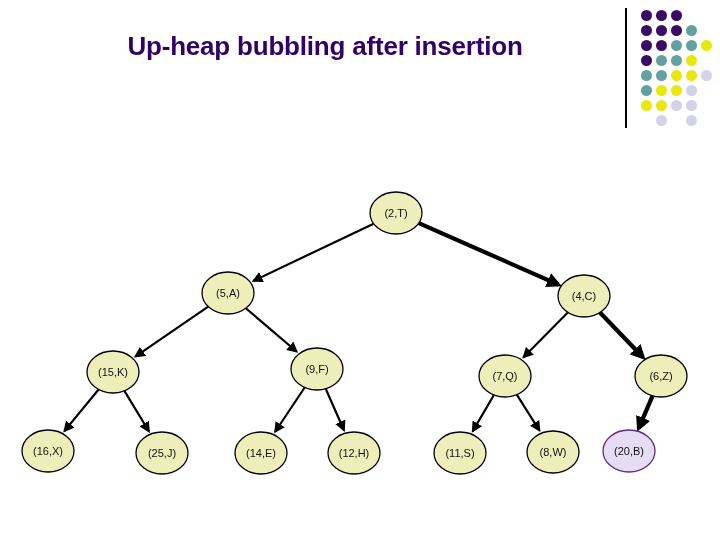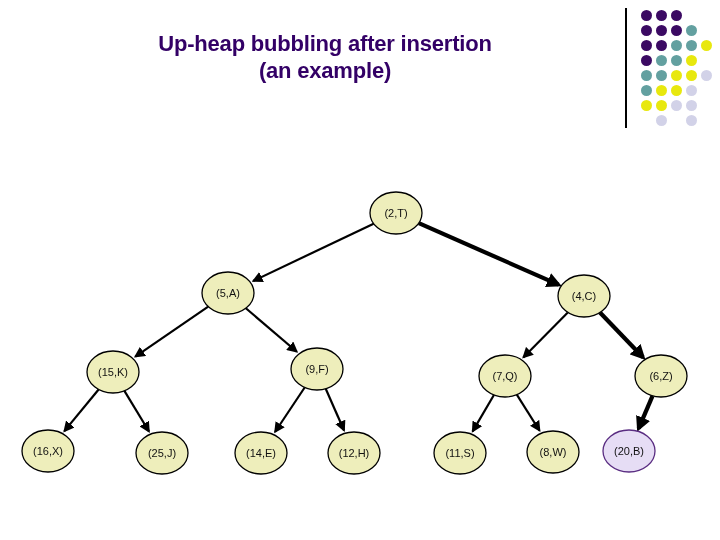--- a/index.html
+++ b/index.html
@@ -22,21 +22,21 @@
     background: #ffffff;
   }
   
   #title-block {
     position: absolute;
     left: 40px;
     top: 30px;
     width: 570px;
     text-align: center;
     color: #330066;
-    font-size: 22px;
+    font-size: 26px;
     font-weight: bold;
     line-height: 1.24;
     letter-spacing: -0.2px;
   }
   #title-block .tline { display: block; white-space: nowrap; }
 
   
   #deco {
     position: absolute;
     left: 621px;
@@ -72,21 +72,20 @@
     fill: #111111;
   }
 </style>
 </head>
 <body>
 
 <div id="slide">
 
   <div id="title-block">
     <span class="tline">Up-heap bubbling after insertion</span>
-    <span class="tline">(an example)</span>
   </div>
 
   <div id="deco">
     <div class="rule"></div>
   <div class="dot" style="left: 20px; top: 6px; background: rgb(59, 10, 99);"></div>
       <div class="dot" style="left: 35px; top: 6px; background: rgb(59, 10, 99);"></div>
       <div class="dot" style="left: 50px; top: 6px; background: rgb(59, 10, 99);"></div>
       <div class="dot" style="left: 20px; top: 21px; background: rgb(59, 10, 99);"></div>
       <div class="dot" style="left: 35px; top: 21px; background: rgb(59, 10, 99);"></div>
       <div class="dot" style="left: 50px; top: 21px; background: rgb(59, 10, 99);"></div>

